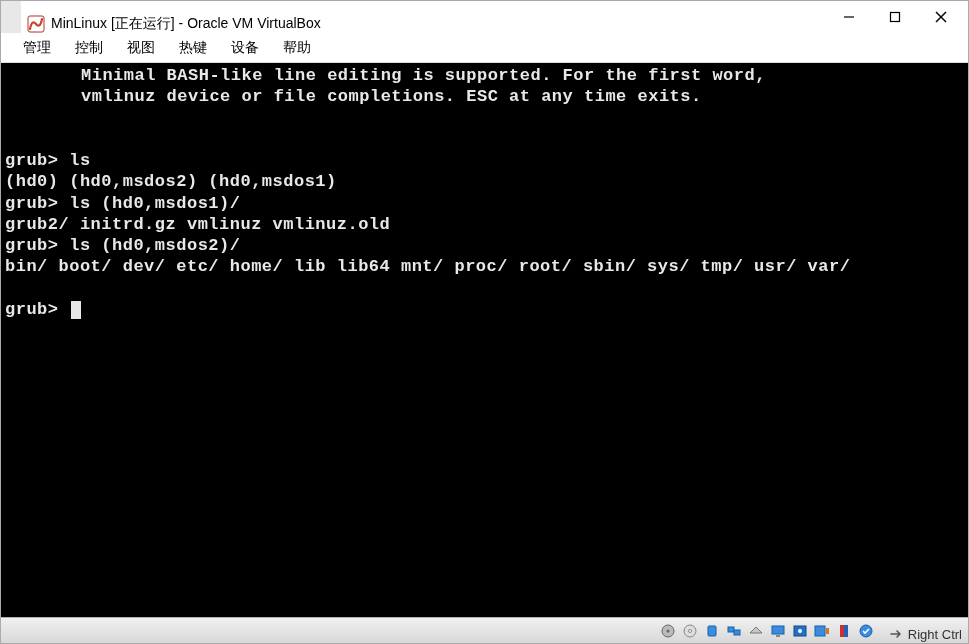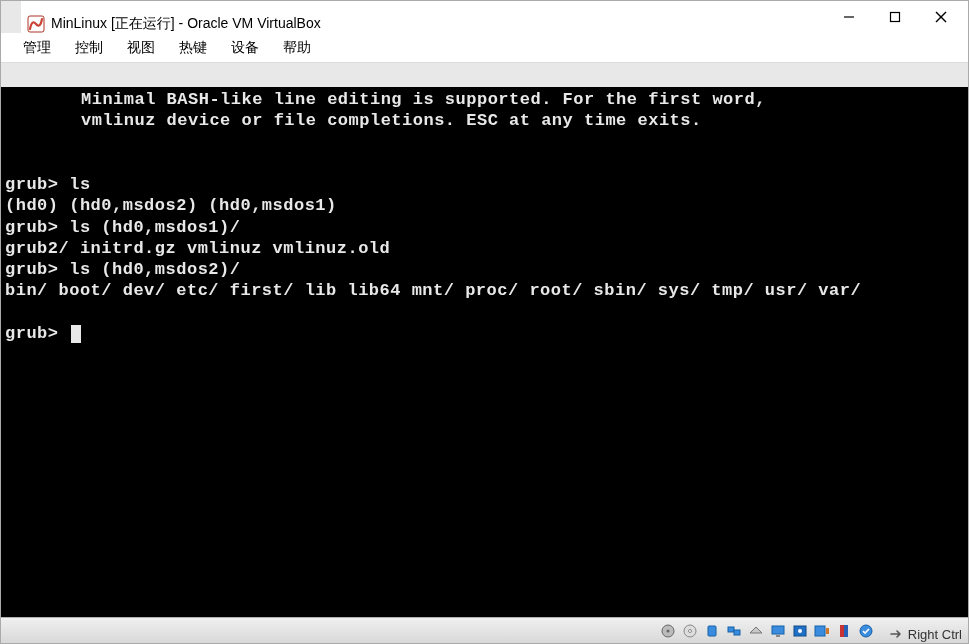--- a/index.html
+++ b/index.html
@@ -62,21 +62,20 @@
       background: #000;
       color: #e8e8e8;
       font-family: "Courier New", monospace;
       font-size: 17px;
       font-weight: bold;
       padding: 2px 4px;
       white-space: pre-wrap;
       line-height: 1.25;
       letter-spacing: 0.5px;
       overflow: hidden;
-      margin-top: 24px;
     }
     .console .indent { padding-left: 76px; display: block; }
     .statusbar {
       height: 26px;
       background: linear-gradient(#f0f0f0, #d8d8d8);
       border-top: 1px solid #b0b0b0;
       display: flex;
       align-items: center;
       justify-content: flex-end;
       padding: 0 6px;
@@ -149,21 +148,21 @@
   <div class="menu-item">帮助</div>
 </div>
 
 <div class="console"><span class="indent">Minimal BASH-like line editing is supported. For the first word,</span><span class="indent">vmlinuz device or file completions. ESC at any time exits.</span>
 
 <span>grub&gt; ls</span>
 <span>(hd0) (hd0,msdos2) (hd0,msdos1)</span>
 <span>grub&gt; ls (hd0,msdos1)/</span>
 <span>grub2/ initrd.gz vmlinuz vmlinuz.old</span>
 <span>grub&gt; ls (hd0,msdos2)/</span>
-<span>bin/ boot/ dev/ etc/ first/ lib lib64 mnt/ proc/ root/ sbin/ sys/ tmp/ usr/ var/</span>
+<span>bin/ boot/ dev/ etc/ home/ lib lib64 mnt/ proc/ root/ sbin/ sys/ tmp/ usr/ var/</span>
 
 <span>grub&gt; </span><span class="cursor-block"></span>
 </div>
 
 <div class="statusbar">
   <div class="status-icons">
     <span class="s-icon">
       <svg viewBox="0 0 18 16">
           <circle cx="9" cy="8" r="6" fill="#bbb" stroke="#666"></circle>
           <circle cx="9" cy="8" r="1.5" fill="#666"></circle>

